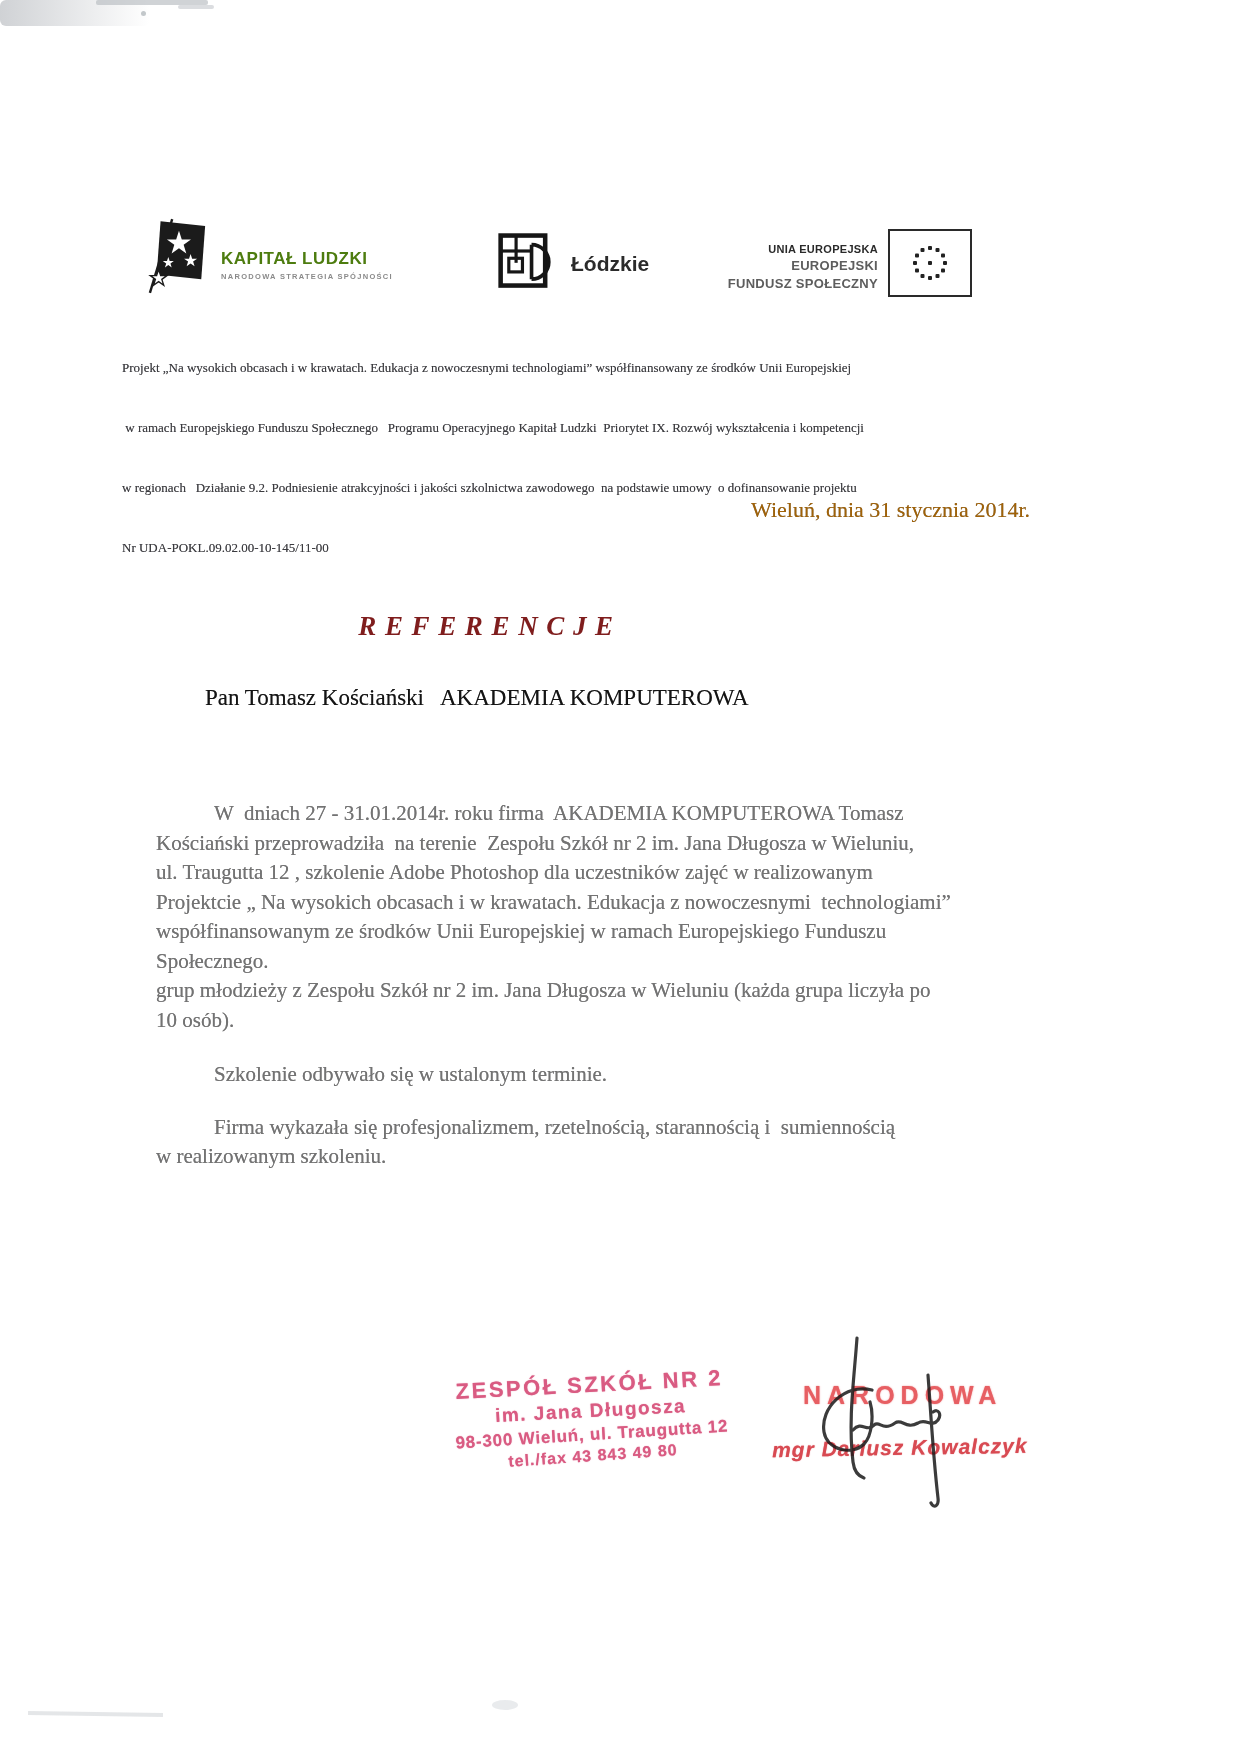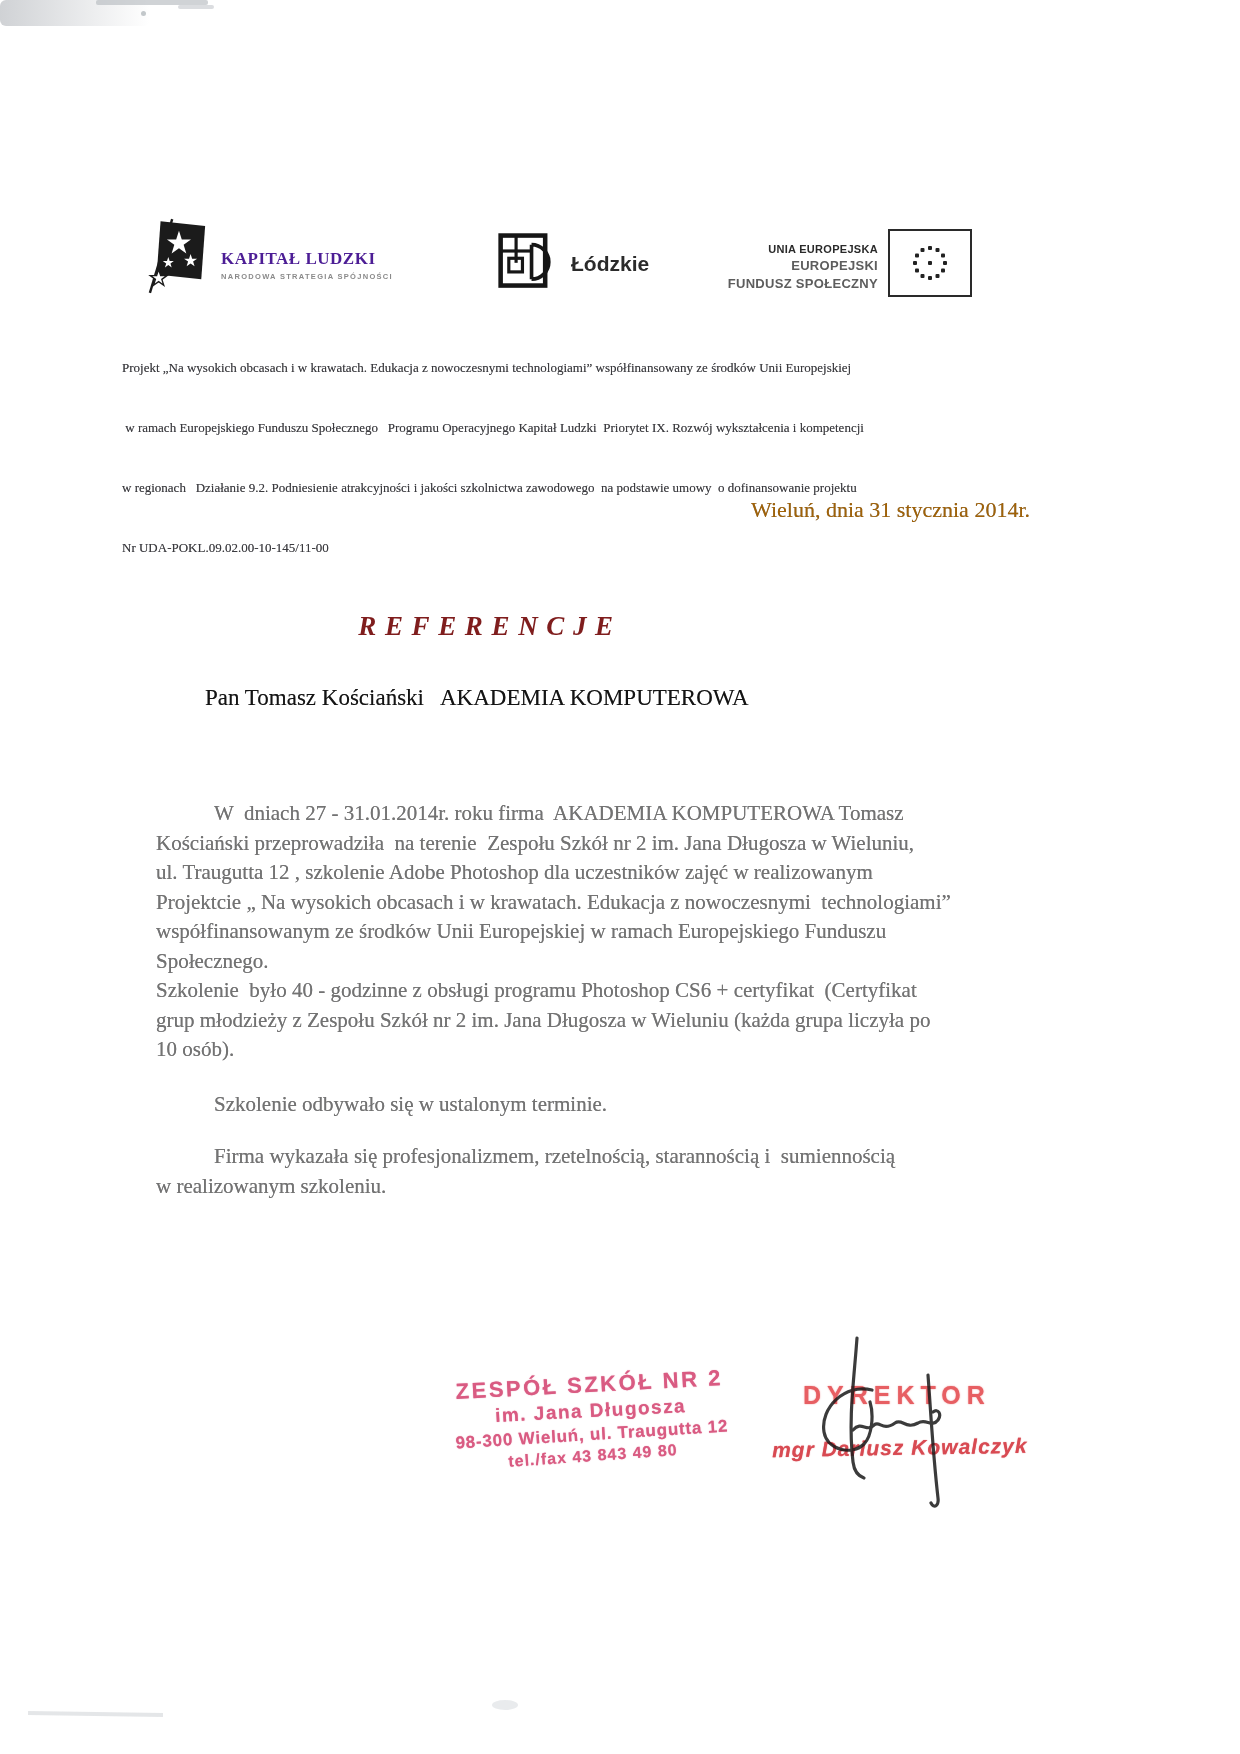--- a/index.html
+++ b/index.html
@@ -13,21 +13,21 @@
   .art2{left:96px;top:0;width:112px;height:5px;background:#b7bbc0;opacity:.65;border-radius:2px;}
   .art3{left:178px;top:5px;width:36px;height:4px;background:#c3c7cb;opacity:.6;border-radius:2px;}
   .art4{left:141px;top:11px;width:5px;height:5px;background:#aab0b5;border-radius:50%;opacity:.7;}
   .art5{left:28px;top:1712px;width:135px;height:4px;background:#d8dbde;opacity:.7;transform:rotate(.8deg);}
   .art6{left:492px;top:1700px;width:26px;height:10px;background:#e4e6e9;opacity:.8;border-radius:50%;}
 
   
   .logo-kl{position:absolute;left:147px;top:217px;display:flex;align-items:flex-start;}
   .logo-kl svg{display:block;}
   .kl-text{margin-left:12px;margin-top:32px;font-family:"Liberation Sans",sans-serif;}
-  .kl-title{font-size:17px;font-weight:bold;letter-spacing:.5px;color:#4c1d95;font-family:Liberation Serif, serif;}
+  .kl-title{font-size:17px;font-weight:bold;letter-spacing:.5px;color:#4d7c0f;}
   .kl-sub{font-size:7.5px;letter-spacing:1.3px;color:#8a8a8a;margin-top:3px;font-weight:bold;}
 
   .logo-lodzkie{position:absolute;left:497px;top:230px;display:flex;align-items:center;}
   .lodzkie-label{margin-left:14px;margin-top:6px;font-family:"Liberation Sans",sans-serif;
                  font-size:21px;font-weight:bold;color:#2b2b2b;}
 
   .logo-eu{position:absolute;left:700px;top:243px;width:178px;text-align:right;
            font-family:"Liberation Sans",sans-serif;color:#2a2a2a;}
   .eu-l1{font-size:11px;font-weight:bold;letter-spacing:.3px;}
   .eu-l2,.eu-l3{font-size:13px;font-weight:bold;color:#5d5d5d;margin-top:3px;letter-spacing:.3px;}
@@ -134,36 +134,35 @@
   <h1 class="title">REFERENCJE</h1>
   <div class="addressee">Pan Tomasz Kościański   AKADEMIA KOMPUTEROWA</div>
 
   <div class="body-text">
     <div class="bl indent">W  dniach 27 - 31.01.2014r. roku firma  AKADEMIA KOMPUTEROWA Tomasz</div>
     <div class="bl">Kościański przeprowadziła  na terenie  Zespołu Szkół nr 2 im. Jana Długosza w Wieluniu,</div>
     <div class="bl">ul. Traugutta 12 , szkolenie Adobe Photoshop dla uczestników zajęć w realizowanym</div>
     <div class="bl">Projektcie „ Na wysokich obcasach i w krawatach. Edukacja z nowoczesnymi  technologiami”</div>
     <div class="bl">współfinansowanym ze środków Unii Europejskiej w ramach Europejskiego Funduszu</div>
     <div class="bl">Społecznego.</div>
-    <div class="bl">Szkolenie  było 40 - godzinne z obsługi programu Photoshop CS6 + certyfikat  (Certyfikat</div>
     <div class="bl">grup młodzieży z Zespołu Szkół nr 2 im. Jana Długosza w Wieluniu (każda grupa liczyła po</div>
     <div class="bl">10 osób).</div>
     <div class="bl indent gap1">Szkolenie odbywało się w ustalonym terminie.</div>
     <div class="bl indent gap2">Firma wykazała się profesjonalizmem, rzetelnością, starannością i  sumiennością</div>
     <div class="bl">w realizowanym szkoleniu.</div>
   </div>
 
   <div class="school-stamp">
     <div class="ss1">ZESPÓŁ SZKÓŁ NR 2</div>
     <div class="ss2">im. Jana Długosza</div>
     <div class="ss3">98-300 Wieluń, ul. Traugutta 12</div>
     <div class="ss4">tel./fax 43 843 49 80</div>
   </div>
 
-  <div class="dyr-title">DYREKTOR</div>
+  <div class="dyr-title">NARODOWA</div>
   <div class="dyr-name">mgr Dariusz Kowalczyk</div>
 
   <svg class="signature" width="190" height="195" viewBox="795 1325 190 195">
     <g fill="none" stroke="#1a1a1a" stroke-width="3.2" stroke-linecap="round" stroke-linejoin="round" opacity=".85">
       <path d="M857,1338 C854,1380 848,1420 853,1462 C854,1470 858,1476 864,1478"></path>
       <path d="M872,1390 C845,1383 820,1408 824,1432 C827,1450 852,1456 864,1444 C872,1436 874,1415 870,1402"></path>
       <path d="M853,1430 C862,1420 866,1433 874,1425 C880,1420 882,1432 895,1423 C902,1418 906,1430 918,1423 C926,1418 932,1428 938,1420 C942,1414 938,1408 933,1412"></path>
       <path d="M928,1375 C931,1415 933,1455 938,1498 C939,1506 934,1509 931,1503"></path>
     </g>
   </svg>

